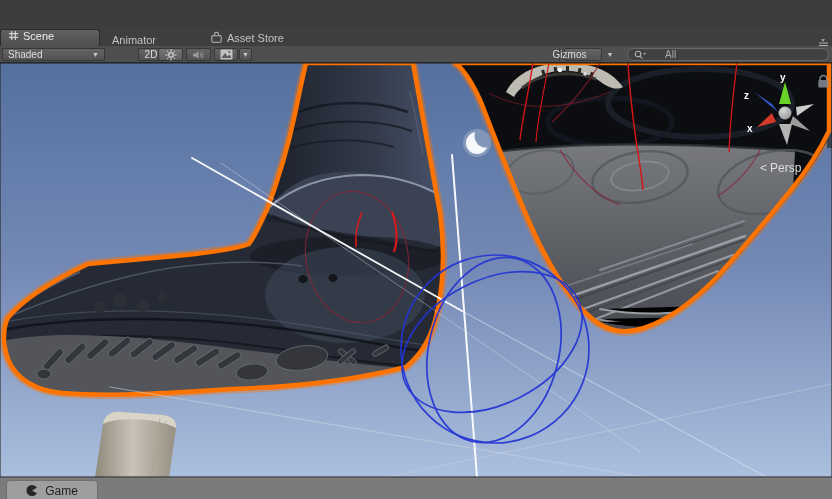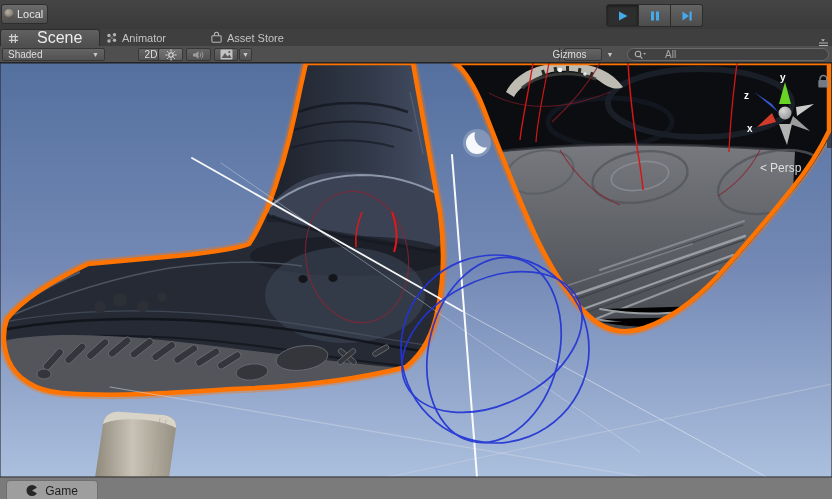--- a/index.html
+++ b/index.html
@@ -20,21 +20,21 @@
   .pbtn{width:31px;height:21px;background:linear-gradient(#646464,#4c4c4c);
         border:1px solid #2b2b2b;border-left-width:0;display:flex;align-items:center;justify-content:center;}
   .pbtn:first-child{border-left-width:1px;border-radius:3px 0 0 3px;}
   .pbtn:last-child{border-radius:0 3px 3px 0;}
   .pbtn.pressed{background:#2e2e2e;box-shadow:inset 0 1px 3px rgba(0,0,0,.5);}
   
   .tabrow{position:absolute;left:0;top:29px;width:832px;height:17px;background:#3f3f3f;}
   .tab-active{position:absolute;left:0;top:0;width:100px;height:17px;
               background:linear-gradient(#606060,#4f4f4f);border-radius:3px 3px 0 0;
               border:1px solid #2c2c2c;border-bottom:none;box-sizing:border-box;
-              display:flex;align-items:center;gap:18px;padding-left:7px;color:#ececec;font-size:16px;}
+              display:flex;gap:4px;padding-left:7px;color:#ececec;font-size:11px;}
   .tab-idle{position:absolute;top:0;height:17px;display:flex;align-items:center;gap:4px;
             color:#c3c3c3;font-size:11px;}
   .panemenu{position:absolute;right:3px;top:4px;color:#b5b5b5;}
   
   .scenetb{position:absolute;left:0;top:46px;width:832px;height:17px;background:#4f4f4f;
            border-bottom:1px solid #242424;box-sizing:border-box;}
   .sbtn{position:absolute;top:2px;height:13px;background:linear-gradient(#646464,#525252);
         border:1px solid #373737;border-radius:2px;box-sizing:border-box;
         display:flex;align-items:center;justify-content:center;color:#dedede;font-size:10px;}
   .sbtn.lit{background:linear-gradient(#757575,#5e5e5e);}
@@ -52,54 +52,29 @@
            border:1px solid #6f6f6f;border-bottom:none;border-radius:4px 4px 0 0;box-sizing:border-box;
            display:flex;align-items:center;justify-content:center;gap:6px;
            color:#1e1e1e;font-size:12px;}
   svg text{font-family:"Liberation Sans",sans-serif;}
 </style>
 </head>
 <body>
 
 <div id="app">
 
-  <div class="topbar">
-    <div class="localbtn">
-      <span class="globe"></span>
-      <span>Local</span>
-    </div>
-    <div class="playgroup">
-      <div class="pbtn pressed">
-        <svg width="12" height="12" viewBox="0 0 12 12">
-          <path d="M2,1.5 L10.5,6 L2,10.5 Z" fill="#46a9ea"></path>
-        </svg>
-      </div>
-      <div class="pbtn">
-        <svg width="12" height="12" viewBox="0 0 12 12">
-          <rect x="2" y="1.5" width="3" height="9" fill="#46a9ea"></rect>
-            <rect x="7" y="1.5" width="3" height="9" fill="#46a9ea"></rect>
-        </svg>
-      </div>
-      <div class="pbtn">
-        <svg width="12" height="12" viewBox="0 0 12 12">
-          <path d="M1.5,1.5 L8,6 L1.5,10.5 Z" fill="#46a9ea"></path>
-            <rect x="8.5" y="1.5" width="2.2" height="9" fill="#46a9ea"></rect>
-        </svg>
-      </div>
-    </div>
-  </div>
 
   <div class="tabrow">
     <div class="tab-active">
       <svg width="11" height="11" viewBox="0 0 12 12">
         <path d="M1,4 H11 M1,8 H11 M4,1 V11 M8,1 V11" stroke="#d2d2d2" stroke-width="1.3" fill="none"></path>
       </svg>
       <span>Scene</span>
     </div>
-    <div class="tab-idle" style="left:106px;">
+    <div class="tab-idle" style="left:112px;flex-direction:column;">
       <svg width="12" height="12" viewBox="0 0 12 12">
         <circle cx="3" cy="3.5" r="1.7" fill="#b8b8b8"></circle>
           <circle cx="8.5" cy="2.8" r="1.7" fill="#b8b8b8"></circle>
         <circle cx="3" cy="9" r="1.7" fill="#b8b8b8"></circle>
           <circle cx="8.5" cy="8.2" r="1.7" fill="#b8b8b8"></circle>
         <path d="M3,3.5 L8.5,8.2 M8.5,2.8 L3,9" stroke="#8a8a8a" stroke-width=".7"></path>
       </svg>
       <span>Animator</span>
     </div>
     <div class="tab-idle" style="left:210px;">

